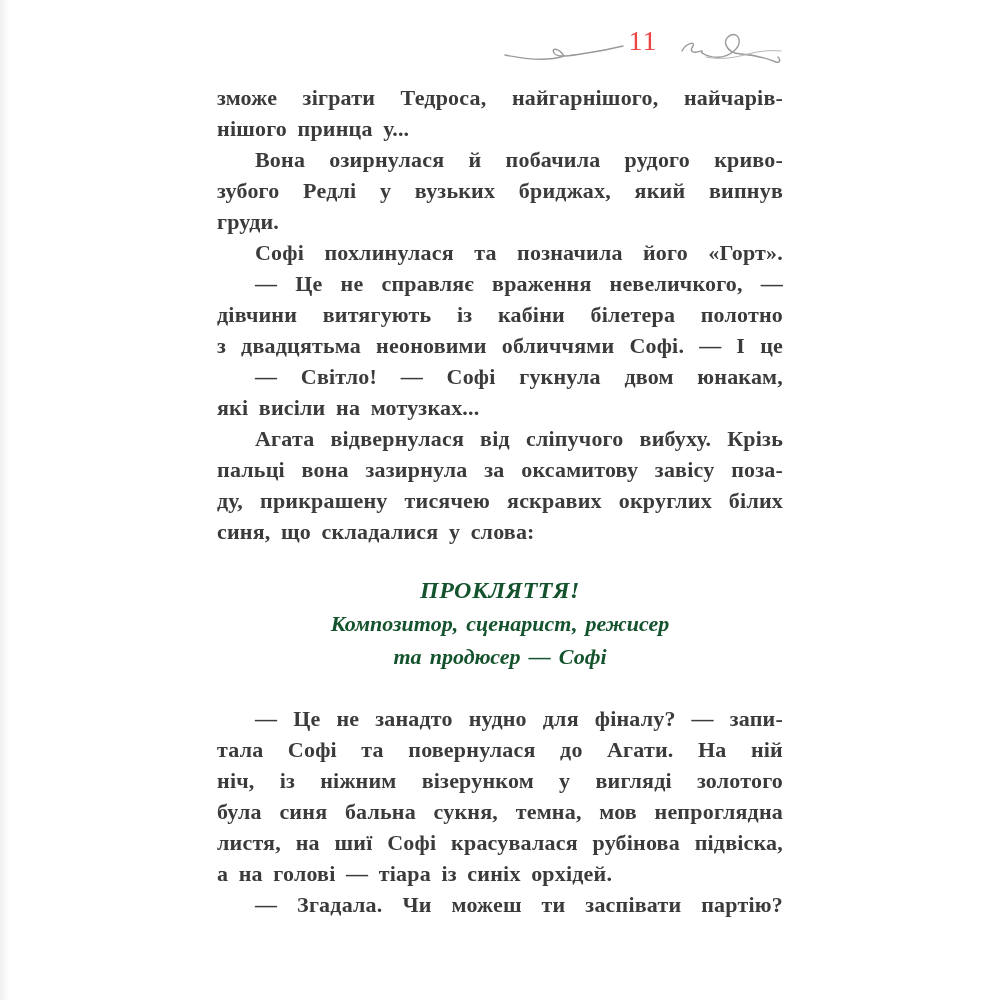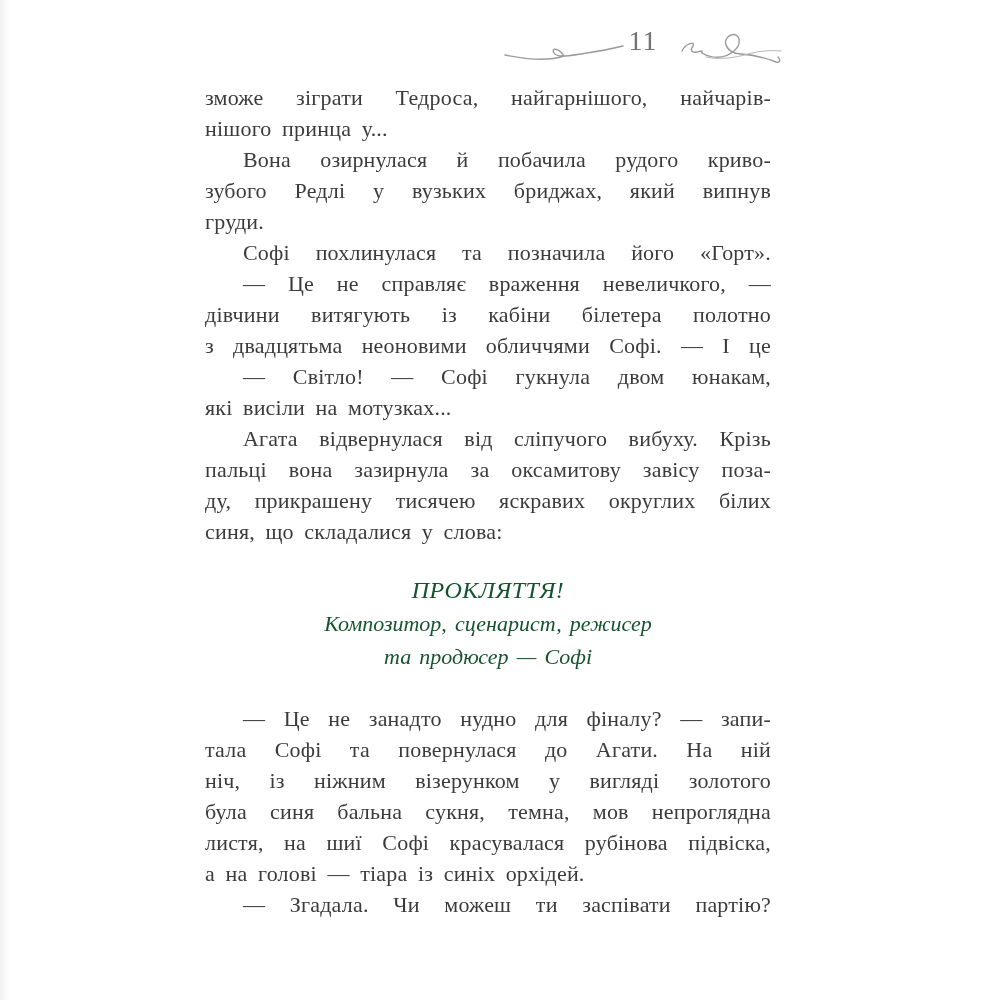--- a/index.html
+++ b/index.html
@@ -20,25 +20,25 @@
   }
   .running-head{
     position:absolute;top:12px;left:0;width:1000px;height:52px;
   }
   .fl{position:absolute;}
   .fl-left{left:503px;top:26px;}
   .fl-right{left:676px;top:12px;}
   .page-num{
     position:absolute;left:622px;top:12px;width:42px;
     text-align:center;
-    font-size:28px;line-height:34px;color:#737373;
+    font-size:28px;line-height:34px;color:#ef4444;
     letter-spacing:1px;
   }
   .column{
-    position:absolute;left:205px;top:82px;width:566px;
+    position:absolute;left:217px;top:82px;width:566px;font-weight:bold;
   }
   .line{
     font-size:22px;
     line-height:31px;
     word-spacing:0.14em;
     letter-spacing:0.2px;
     white-space:normal;
   }
   .j{text-align:justify;text-align-last:justify;}
   .l{text-align:left;text-align-last:left;word-spacing:0.22em;}

